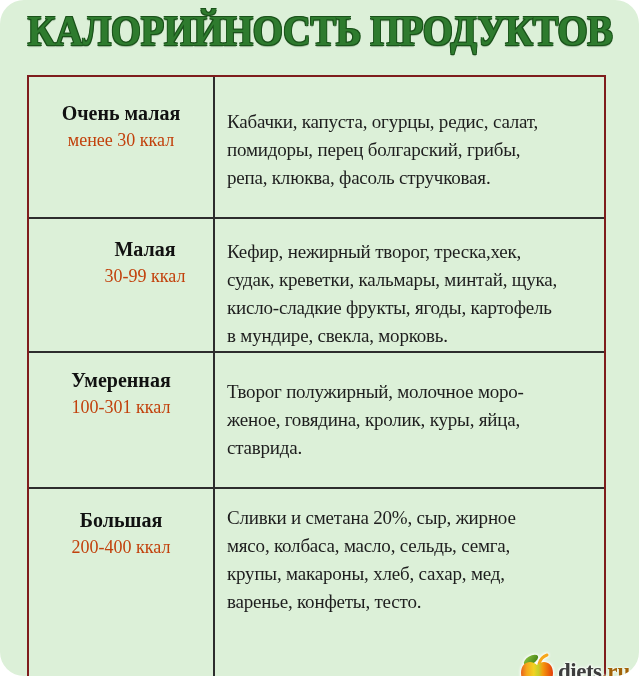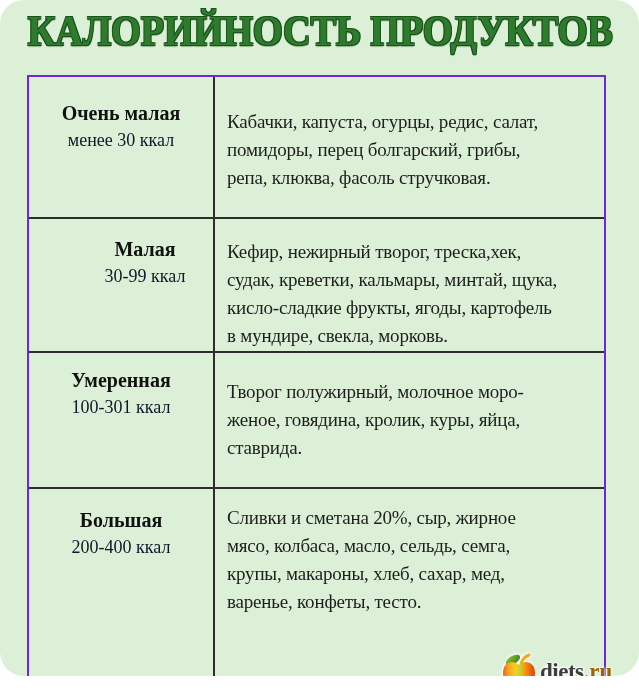--- a/index.html
+++ b/index.html
@@ -13,49 +13,49 @@
   .title {
     position:absolute; top:6px; left:50%;
     transform:translateX(-50%) scaleX(0.9); transform-origin:center top;
     white-space:nowrap; font-size:43px; font-weight:bold;
     color:#2e7b2e; letter-spacing:-0.5px;
     text-shadow:-1px -1px 0 #1a521a, 1px -1px 0 #1a521a,
                 -1px 1px 0 #1a521a, 1px 1px 0 #1a521a, 0 2px 1px rgba(18,60,18,.35);
   }
   .cal-table {
     position:absolute; left:27px; top:75px; width:579px; height:615px;
-    border:2px solid #6d28d9; box-sizing:border-box;
+    border:2px solid #7f1d1d; box-sizing:border-box;
     display:flex; flex-direction:column;
   }
   .row { display:flex; border-bottom:2px solid #2d2d2d; box-sizing:border-box; }
   .row:nth-child(1){ height:142px; }
   .row:nth-child(2){ height:134px; }
   .row:nth-child(3){ height:136px; }
   .row:nth-child(4){ flex:1; border-bottom:none; }
   .cat-cell {
     width:186px; box-sizing:border-box; border-right:2px solid #2d2d2d;
     text-align:center;
   }
   .cat { font-size:20px; font-weight:bold; color:#111111; line-height:25px; }
-  .range { font-size:18px; color:#0f172a; line-height:24px; margin-top:2px; }
+  .range { font-size:18px; color:#c2410c; line-height:24px; margin-top:2px; }
   .desc-cell {
     flex:1; box-sizing:border-box; padding:0 2px 0 12px;
     font-size:19px; line-height:28px; letter-spacing:-0.2px;
     color:#1e1e1e; white-space:pre-line;
   }
   .row:nth-child(1) .cat-cell{ padding-top:24px; }
   .row:nth-child(1) .desc-cell{ padding-top:31px; }
   .row:nth-child(2) .cat-cell{ padding-top:18px;padding-left:48px; }
   .row:nth-child(2) .desc-cell{ padding-top:19px; }
   .row:nth-child(3) .cat-cell{ padding-top:15px; }
   .row:nth-child(3) .desc-cell{ padding-top:25px; }
   .row:nth-child(4) .cat-cell{ padding-top:19px; }
   .row:nth-child(4) .desc-cell{ padding-top:15px; }
   .logo {
-    position:absolute; left:500px; top:651px; z-index:2;
+    position:absolute; left:518px; top:651px; z-index:2;
     display:flex; align-items:center; cursor:pointer;
   }
   .logo svg {
     width:38px; height:42px;
     filter:drop-shadow(0 0 1.5px #ffffff) drop-shadow(0 0 1px #ffffff);
   }
   .logo-text {
     font-size:23px; font-weight:800; color:#3d3d3d; margin-left:2px;
     letter-spacing:-0.5px;
     text-shadow:0 0 2px #fff, 0 0 3px #fff, 0 0 4px #fff;

